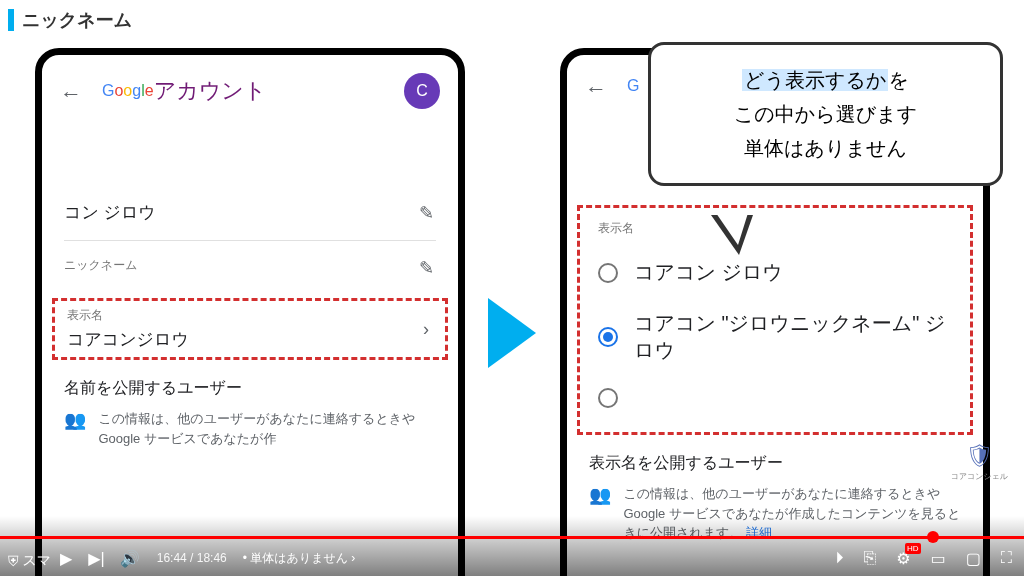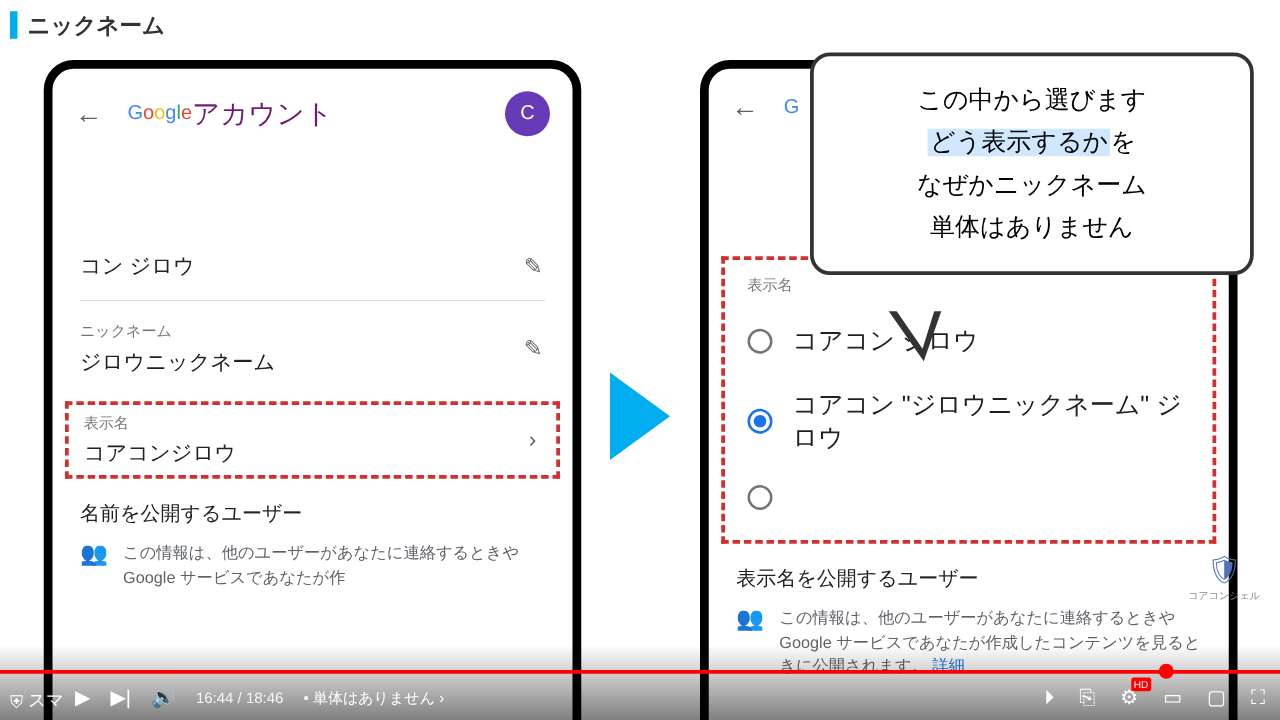--- a/index.html
+++ b/index.html
@@ -303,21 +303,20 @@
     <div style="height:70px"></div>
 
     <div class="section">
       <div class="value-lg">コン ジロウ</div>
       <span class="pencil">✎</span>
     </div>
     <div class="divider"></div>
 
     <div class="section">
       <div class="label-sm">ニックネーム</div>
-      <div class="value-lg">ジロウニックネーム</div>
       <span class="pencil">✎</span>
     </div>
 
     <div class="red-dashed">
       <div class="label-sm">表示名</div>
       <div class="value-lg">コアコンジロウ</div>
       <span class="chev">›</span>
     </div>
 
     <div class="footer-section">
@@ -366,25 +365,24 @@
           <span class="detail-link">詳細</span>
         </div>
       </div>
     </div>
   </div>
 
   <div class="big-arrow"></div>
 
 
   <div class="bubble bubble-right">
-    <div>この中から選びます</div>
     <div>
       <span class="highlight">どう表示するか</span><span>を</span>
     </div>
-    <div>なぜかニックネーム</div>
+    <div>この中から選びます</div>
     <div>単体はありません</div>
     <div class="tail-br"></div>
   </div>
 
   <div class="channel-logo">
     <div class="channel-emblem">🛡</div>
     <div class="channel-name">コアコンシェル</div>
   </div>
 </div>
 

